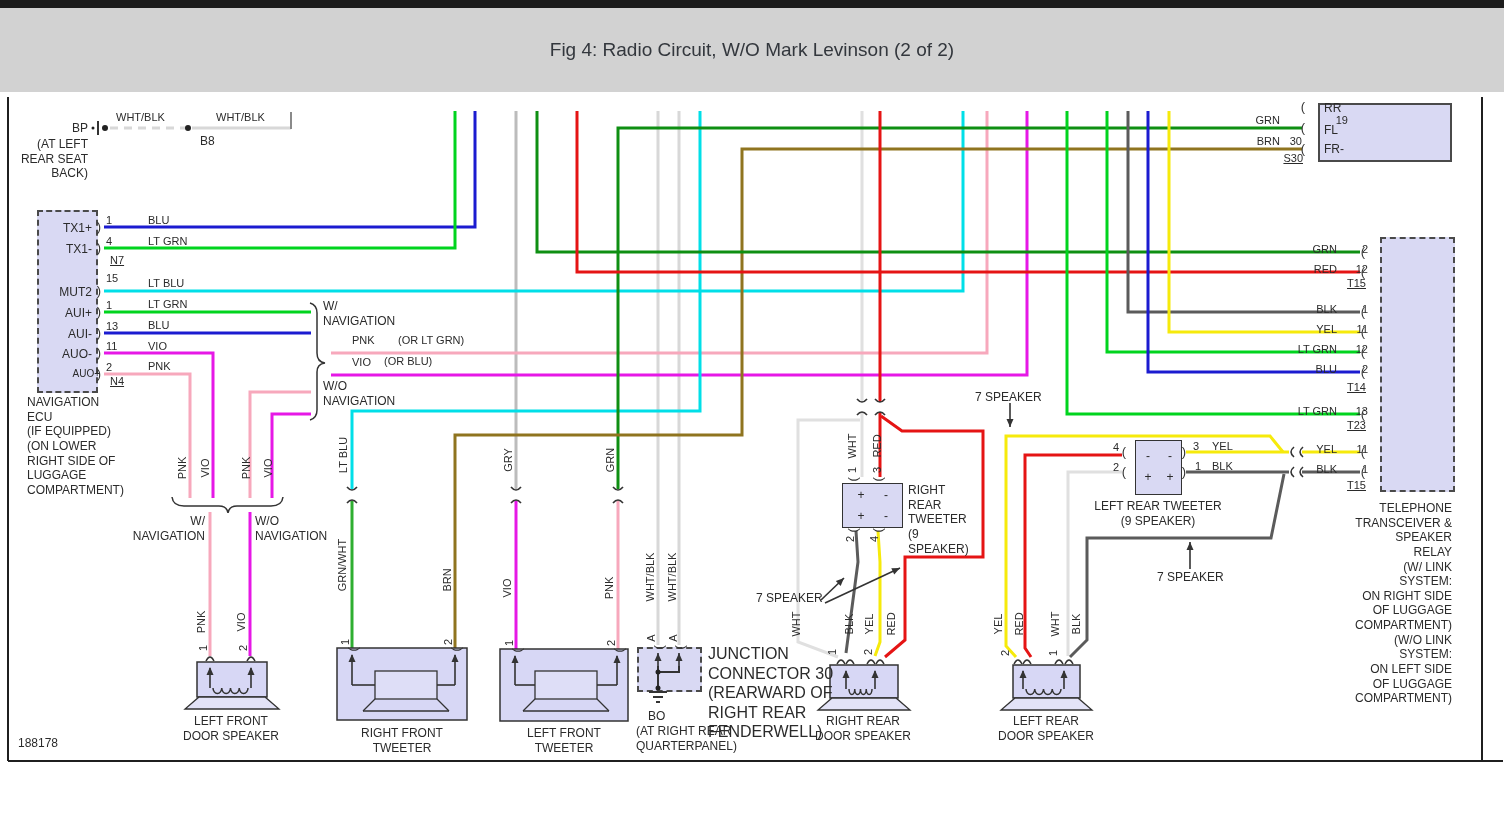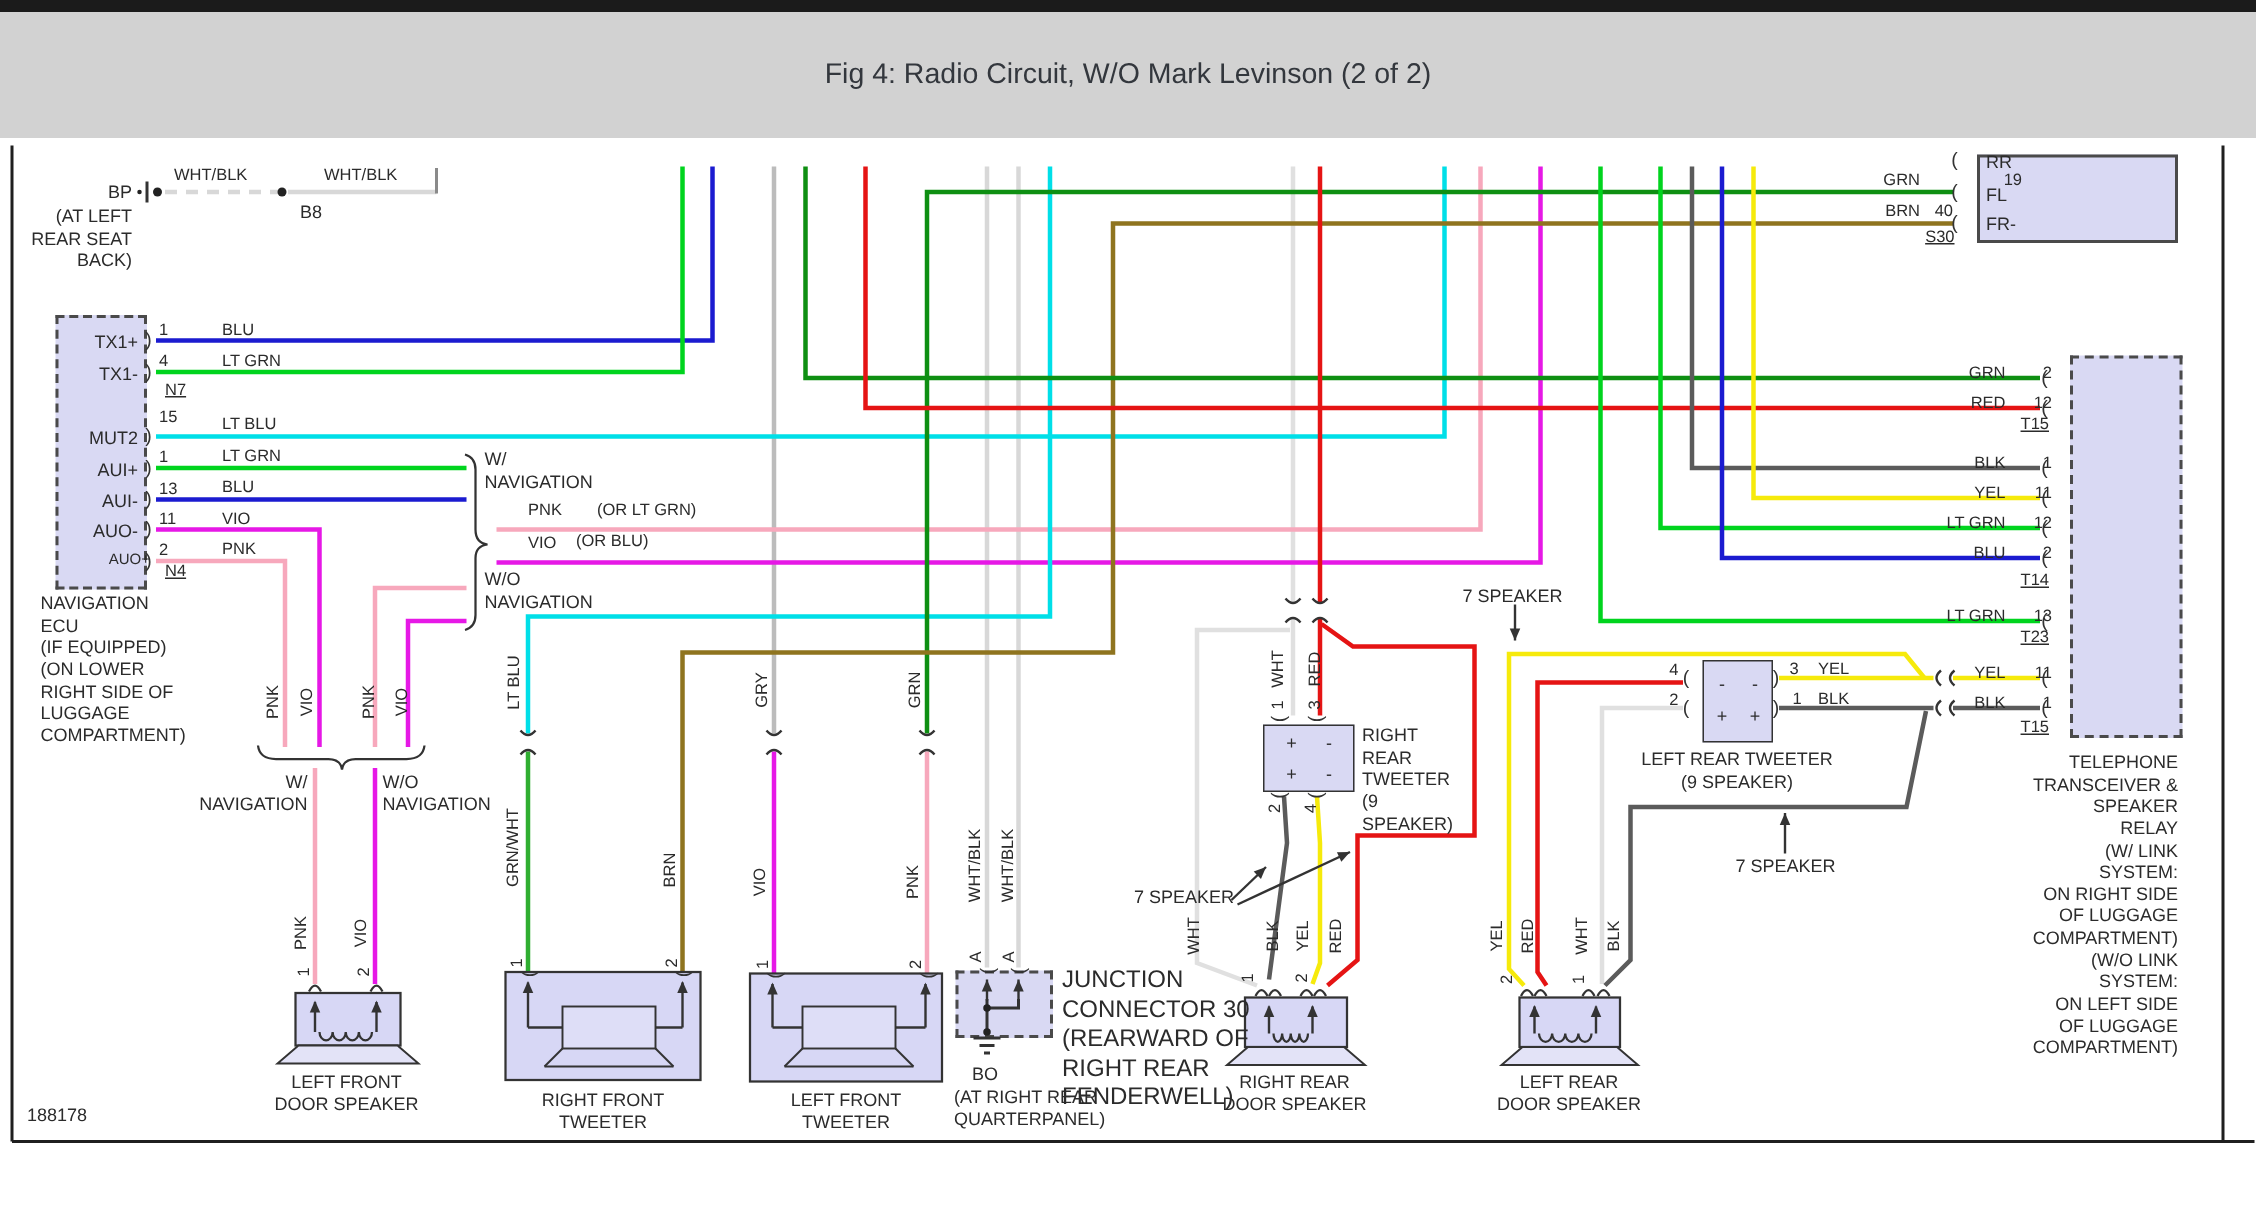--- a/index.html
+++ b/index.html
@@ -293,21 +293,21 @@
       <div class="lbl" style="left: 1119px; top: 461px; font-size: 11px; transform: translateX(-100%); text-align: right;">2</div>
       <div class="lbl" style="left: 1193px; top: 440px; font-size: 11px;">3</div>
       <div class="lbl" style="left: 1195px; top: 460px; font-size: 11px;">1</div>
       <div class="lbl" style="left: 1212px; top: 440px; font-size: 11px;">YEL</div>
       <div class="lbl" style="left: 1212px; top: 460px; font-size: 11px;">BLK</div>
       <div class="lbl" style="left: 1158px; top: 499px; font-size: 12px; transform: translateX(-50%); text-align: center;">LEFT REAR TWEETER
 (9 SPEAKER)</div>
       <div class="lbl" style="left: 1280px; top: 114px; font-size: 11px; transform: translateX(-100%); text-align: right;">GRN</div>
       <div class="lbl" style="left: 1348px; top: 114px; font-size: 11px; transform: translateX(-100%); text-align: right;">19</div>
       <div class="lbl" style="left: 1280px; top: 135px; font-size: 11px; transform: translateX(-100%); text-align: right;">BRN</div>
-      <div class="lbl" style="left: 1302px; top: 135px; font-size: 11px; transform: translateX(-100%); text-align: right;">40</div>
+      <div class="lbl" style="left: 1302px; top: 135px; font-size: 11px; transform: translateX(-100%); text-align: right;">30</div>
       <div class="lbl u" style="left: 1303px; top: 152px; font-size: 11px; transform: translateX(-100%); text-align: right;">S30</div>
       <div class="lbl" style="left: 1324px; top: 101px; font-size: 12px;">RR</div>
       <div class="lbl" style="left: 1324px; top: 123px; font-size: 12px;">FL</div>
       <div class="lbl" style="left: 1324px; top: 142px; font-size: 12px;">FR-</div>
       <div class="lbl" style="left: 1337px; top: 243px; font-size: 11px; transform: translateX(-100%); text-align: right;">GRN</div>
       <div class="lbl" style="left: 1368px; top: 243px; font-size: 11px; transform: translateX(-100%); text-align: right;">2</div>
       <div class="lbl" style="left: 1337px; top: 263px; font-size: 11px; transform: translateX(-100%); text-align: right;">RED</div>
       <div class="lbl" style="left: 1368px; top: 263px; font-size: 11px; transform: translateX(-100%); text-align: right;">12</div>
       <div class="lbl u" style="left: 1366px; top: 277px; font-size: 11px; transform: translateX(-100%); text-align: right;">T15</div>
       <div class="lbl" style="left: 1337px; top: 303px; font-size: 11px; transform: translateX(-100%); text-align: right;">BLK</div>

